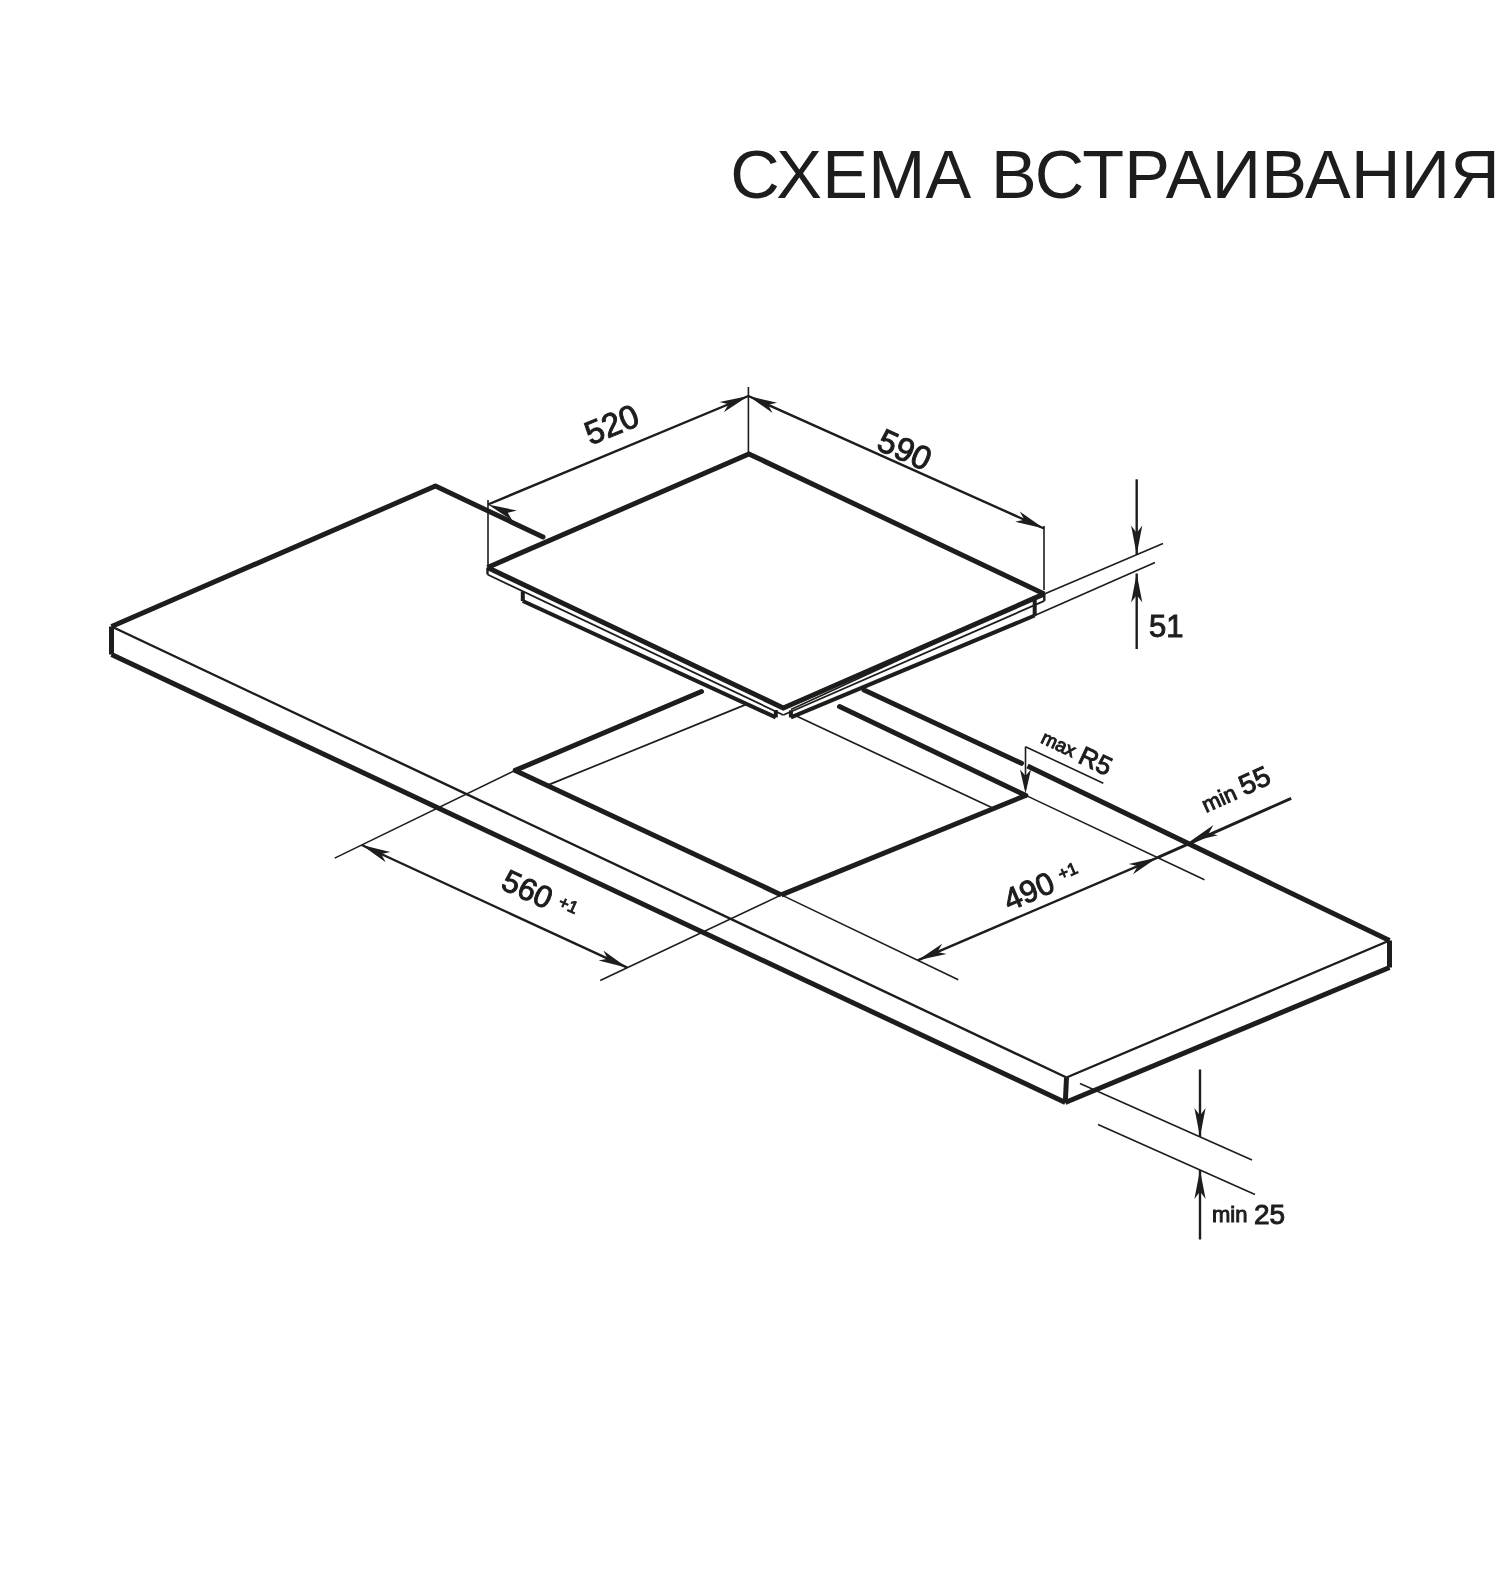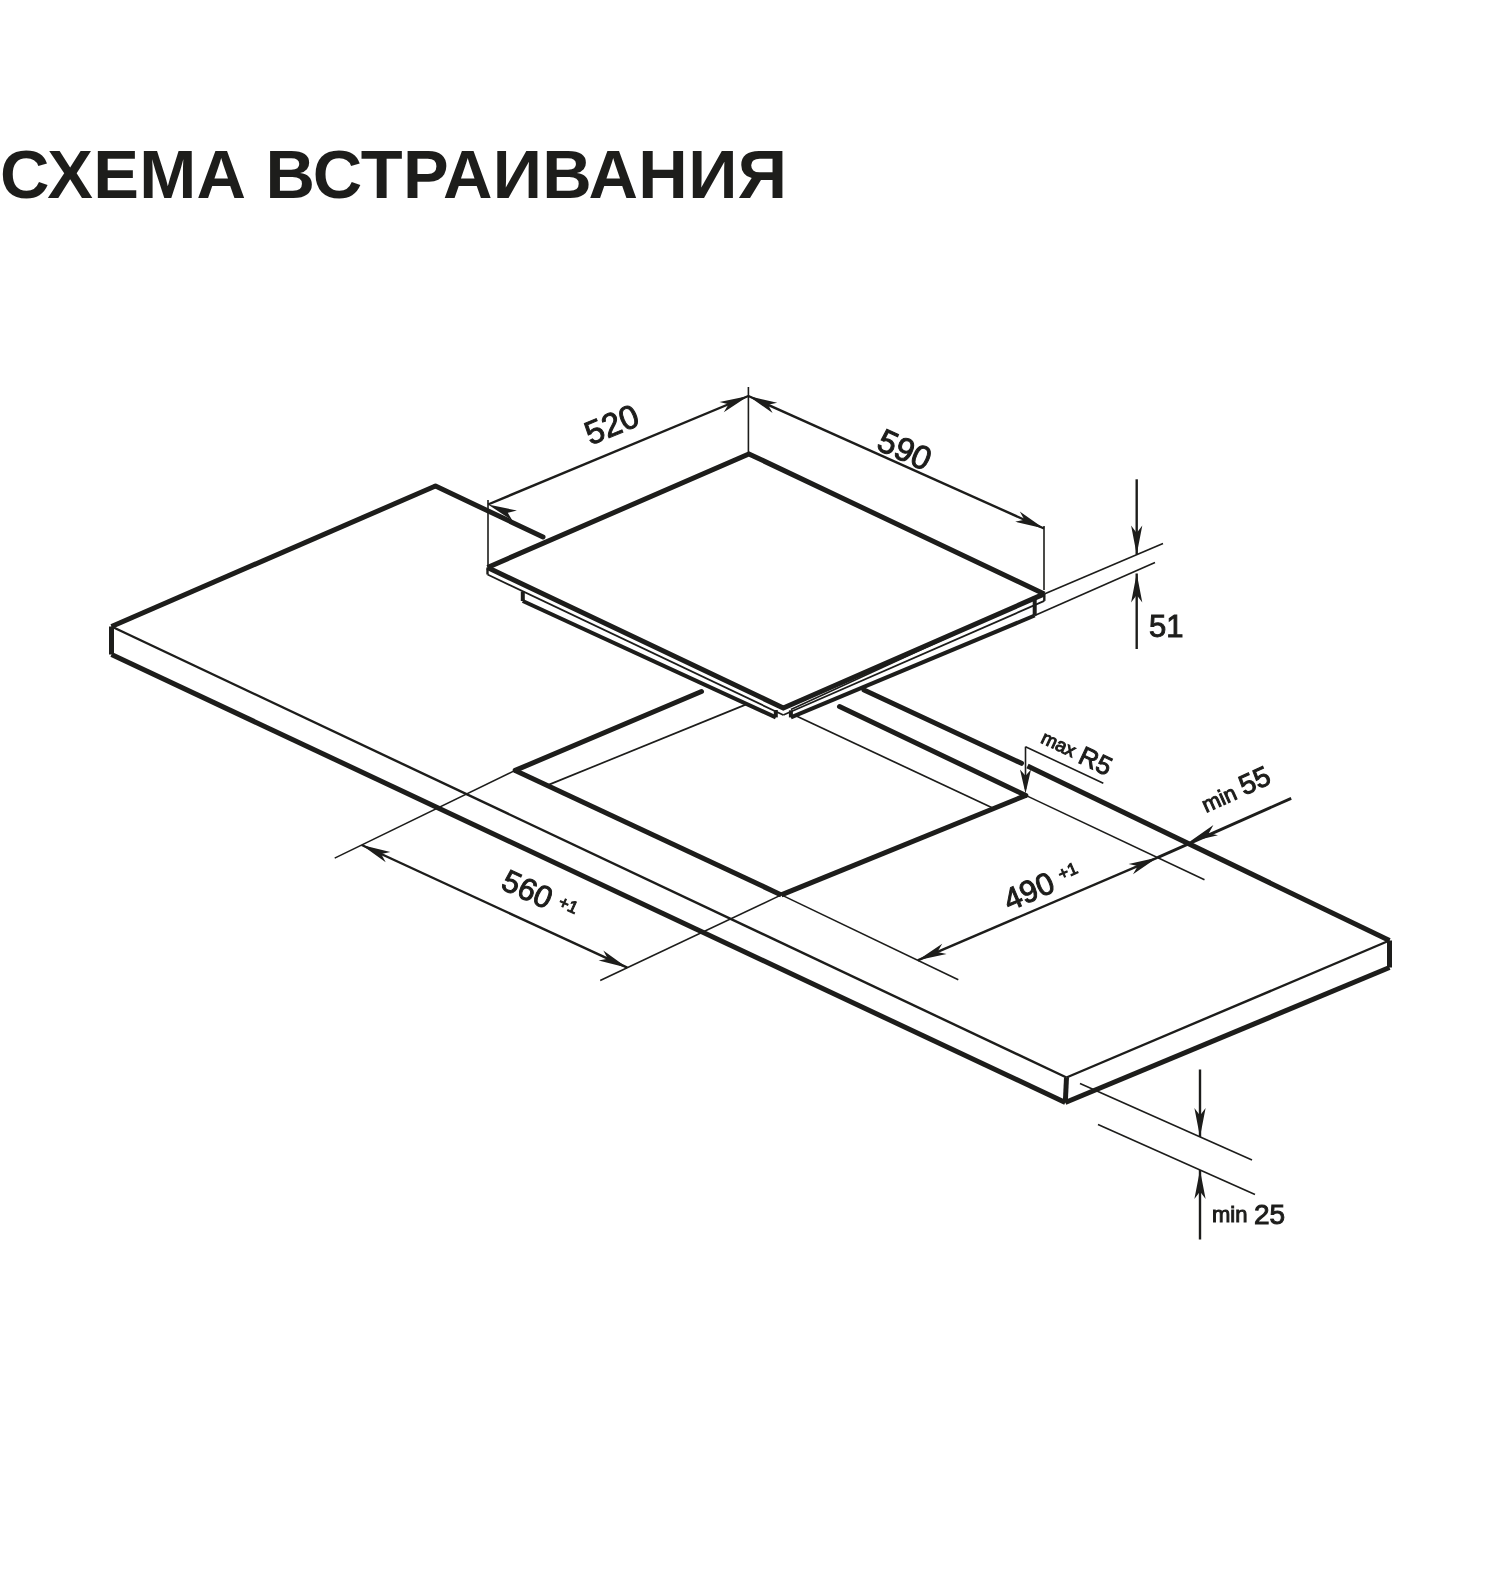--- a/index.html
+++ b/index.html
@@ -1,16 +1,16 @@
 <!DOCTYPE html>
 <html><head><meta charset="utf-8">
 <style>
 html,body{margin:0;padding:0;background:#ffffff;width:1500px;height:1586px;overflow:hidden;-webkit-font-smoothing:antialiased;}
-.title{position:absolute;top:135px;left:0;width:100%;text-align:left;
- font-family:"Liberation Sans",sans-serif;font-weight:bold;font-size:68.5px;
+.title{position:absolute;top:135px;left:0;width:100%;text-align:right;
+ font-family:"Liberation Sans",sans-serif;font-weight:normal;font-size:68.5px;
  letter-spacing:0.3px;color:#1d1d1b;white-space:nowrap;}
 svg{position:absolute;top:0;left:0;}
 </style></head>
 <body>
 <div class="title">СХЕМА ВСТРАИВАНИЯ</div>
 <svg width="1500" height="1586" viewBox="0 0 1500 1586">
 <g stroke="#1d1d1b" fill="none">
 <line x1="111.5" y1="626.5" x2="435.5" y2="486.0" stroke-width="5.0" stroke-linecap="butt"></line>
 <line x1="435.5" y1="486.0" x2="543.0" y2="537.0" stroke-width="5.0" stroke-linecap="round"></line>
 <line x1="864.0" y1="690.0" x2="1021.5" y2="763.3" stroke-width="5.0" stroke-linecap="round"></line>

